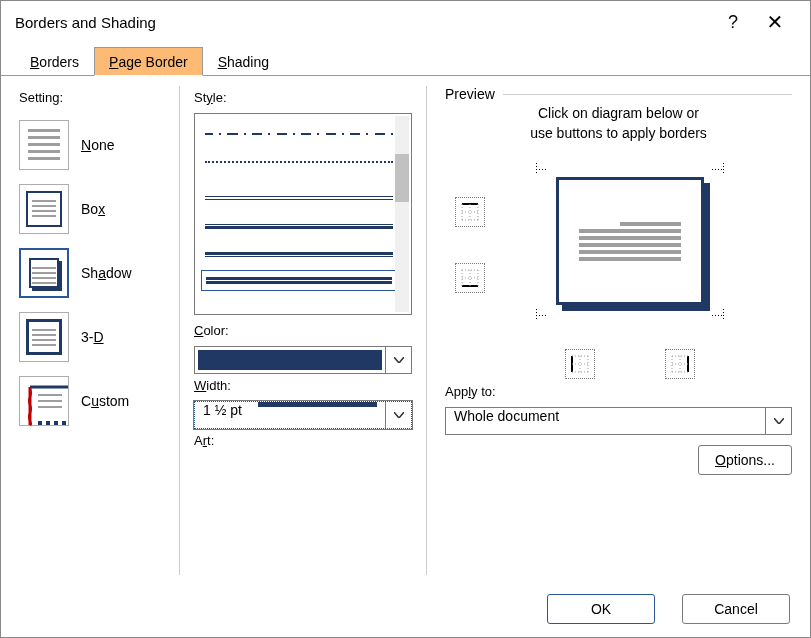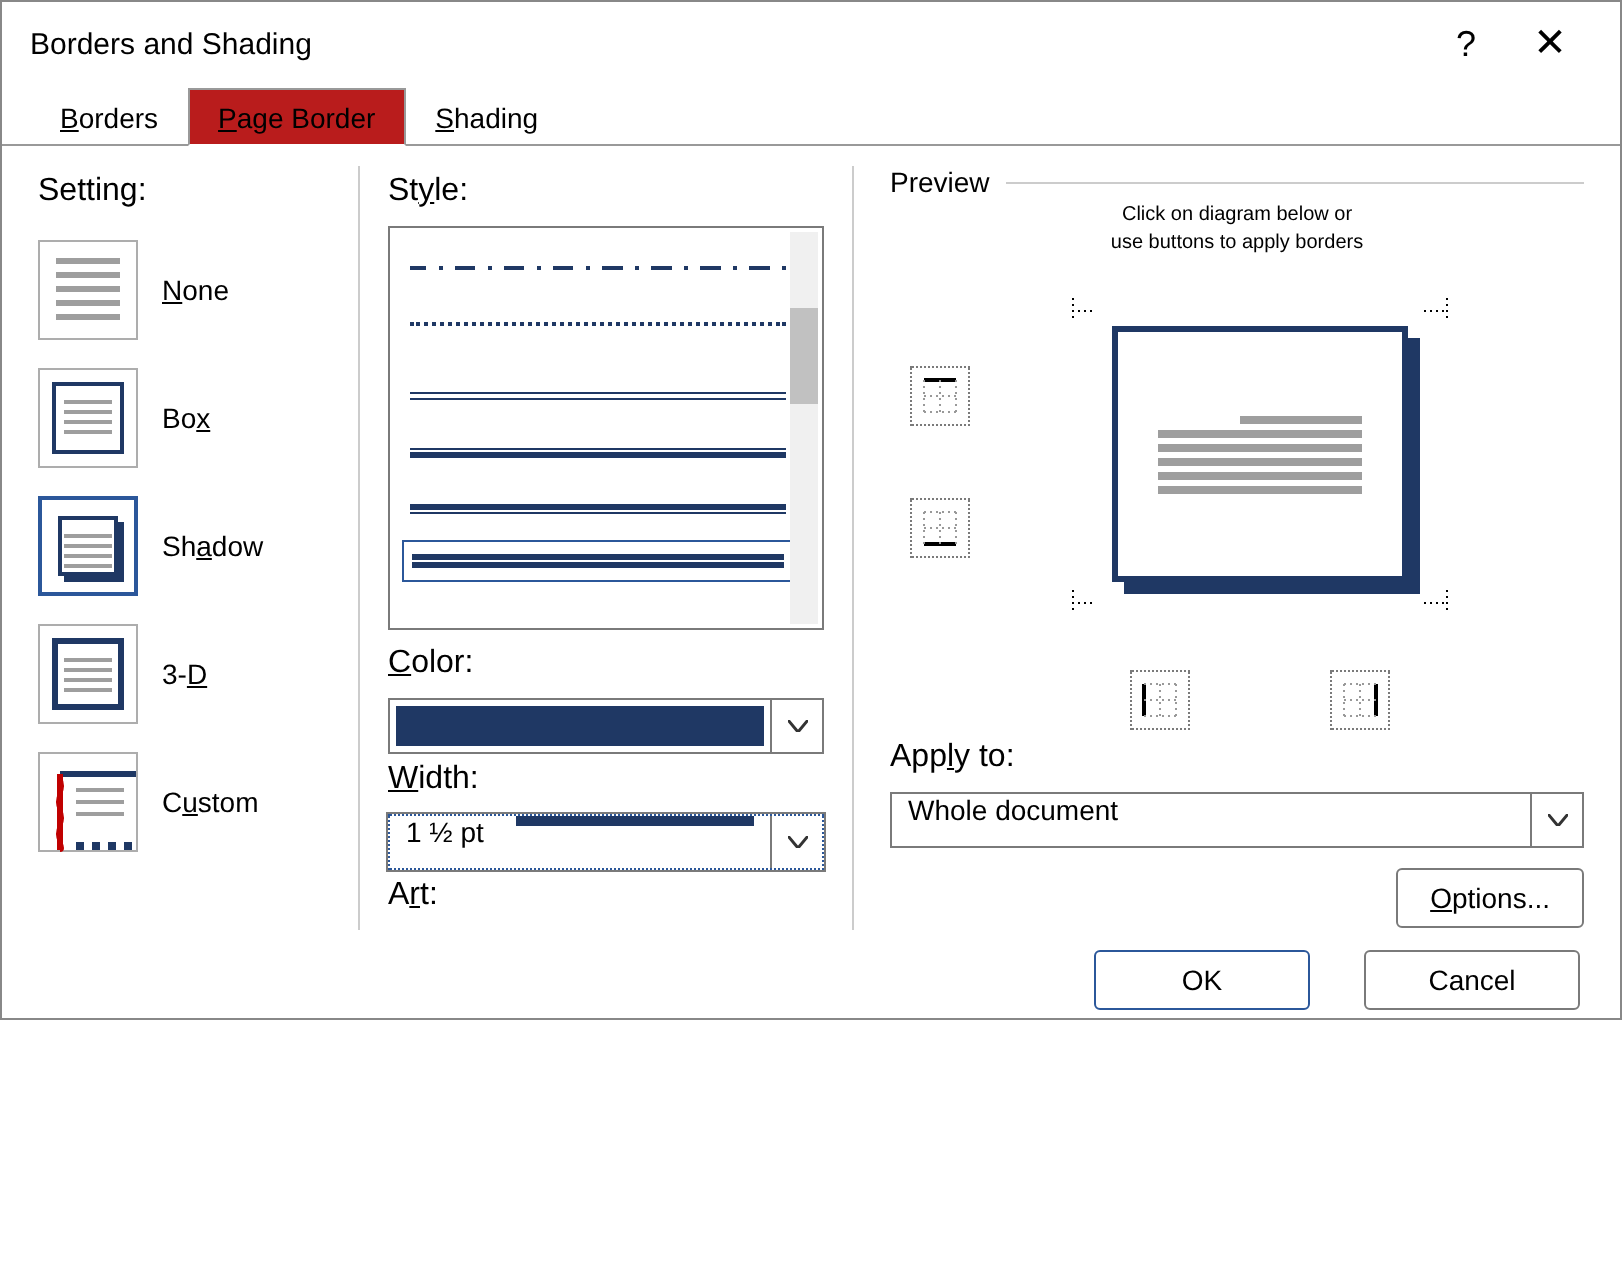--- a/index.html
+++ b/index.html
@@ -1,30 +1,30 @@
 <!DOCTYPE html>
 <html><head>
 <meta charset="utf-8">
 <style>
   * { box-sizing: border-box; font-family: "Segoe UI", Arial, sans-serif; }
   body { margin: 0; background: #fff; width: 811px; height: 638px; color: #000; }
-  .window { width: 811px; height: 510px; border: 1px solid #888; display: flex; flex-direction: column; }
+  .window { width: 811px; height: 638px; border: 1px solid #888; display: flex; flex-direction: column; }
   .titlebar { display: flex; align-items: center; height: 42px; padding: 0 14px; }
   .title { font-size: 15px; }
   .spacer { flex: 1; }
   .title-btn { width: 42px; text-align: center; font-size: 18px; line-height: 42px; }
   .close-btn { font-size: 20px; }
   .tabs { display: flex; padding-left: 14px; height: 32px; align-items: flex-end; gap: 0; }
   .tab { padding: 6px 14px 5px; border: 1px solid transparent; font-size: 14px; position: relative; top: 1px; background: transparent; }
-  .tab.active { border: 1px solid #999; border-bottom: 1px solid #fff; background: #b91c1c; text-align: center; }
+  .tab.active { border: 1px solid #999; border-bottom: 1px solid #fff; background: #fdba74; text-align: center; }
   .body { flex: 1; border-top: 1px solid #999; display: flex; padding: 10px 18px 6px 18px; gap: 0; }
   .col-settings { width: 160px; padding-right: 6px; }
   .col-style { width: 248px; border-left: 1px solid #ccc; border-right: 1px solid #ccc; padding: 0 14px; }
   .col-preview { flex: 1; padding-left: 18px; }
-  .sect-label { font-size: 16px; margin: 4px 0 8px 0; }
+  .sect-label { font-size: 13px; margin: 4px 0 8px 0; }
   .setting-row { display: flex; align-items: center; height: 64px; gap: 12px; }
   .setting-thumb { width: 50px; height: 50px; border: 1px solid #adadad; display: flex; align-items: center; justify-content: center; }
   .setting-thumb.sel { border: 2px solid #2b579a; }
   .thumb-inner { width: 36px; height: 36px; border: 2px solid transparent; position: relative; }
   .stripes { width: 100%; height: 100%; background: repeating-linear-gradient(#9e9e9e 0 3px, transparent 3px 7px); }
   .stripes-sm { width: 24px; height: 18px; margin: 7px auto 0; background: repeating-linear-gradient(#9e9e9e 0 2px, transparent 2px 5px); }
   .box-brd { border: 2px solid #1f3864; }
   .shadow-brd { border: 2px solid #1f3864; box-shadow: 3px 3px 0 #1f3864; }
   .threeD-brd { border: 3px solid #1f3864; }
   .custom-thumb { border: 0; }
@@ -38,21 +38,21 @@
   .selected-sample { border: 1px solid #2b579a; padding: 6px 4px; margin: 2px -4px 0 -4px; }
   .dropdown { display: flex; height: 28px; border: 1px solid #7a7a7a; align-items: stretch; margin-bottom: 4px; }
   .dropdown .dd-val { flex: 1; display: flex; align-items: flex-start; padding: 0 8px; font-size: 14px; }
   .dropdown .dd-btn { width: 26px; border-left: 1px solid #7a7a7a; display: flex; align-items: center; justify-content: center; }
   .dd-btn svg { width: 10px; height: 6px; }
   .color-swatch { flex: 1; margin: 3px; background: #1f3864; }
   .width-dd { border: 1px dotted #2b579a; outline: 1px solid #7a7a7a; }
   .width-line { flex: 1; height: 5px; background: #1f3864; margin-left: 10px; }
   .fieldset-label { font-size: 14px; display: flex; align-items: center; gap: 8px; margin-bottom: 2px; }
   .hr { flex: 1; height: 1px; background: #ccc; }
-  .preview-text { text-align: center; font-size: 10px; margin: 2px 0 8px; line-height: 1.4; }
+  .preview-text { text-align: center; font-size: 14px; margin: 2px 0 8px; line-height: 1.4; }
   .preview-area { position: relative; height: 222px; }
   .grid-btn { width: 30px; height: 30px; border: 1px dotted #7a7a7a; display: flex; align-items: center; justify-content: center; position: absolute; }
   .grid-btn svg { width: 18px; height: 18px; }
   .page-wrap { position: absolute; left: 85px; top: 8px; width: 200px; height: 176px; }
   .c-dot-h { width: 14px; height: 1px; background: repeating-linear-gradient(90deg,#000 0 1px, transparent 1px 3px); position: absolute; }
   .c-dot-v { width: 1px; height: 14px; background: repeating-linear-gradient(#000 0 1px, transparent 1px 3px); position: absolute; }
   .page-frame { position: absolute; left: 26px; top: 18px; width: 148px; height: 128px; border: 3px solid #1f3864; box-shadow: 6px 6px 0 #1f3864; background: #fff; display: flex; flex-direction: column; align-items: center; justify-content: center; gap: 3px; padding: 14px 20px; }
   .page-frame .tline { height: 4px; background: #9e9e9e; width: 100%; }
   .applyto { margin-top: 11px; }
   .options-row { display: flex; justify-content: flex-end; margin-top: 10px; }

